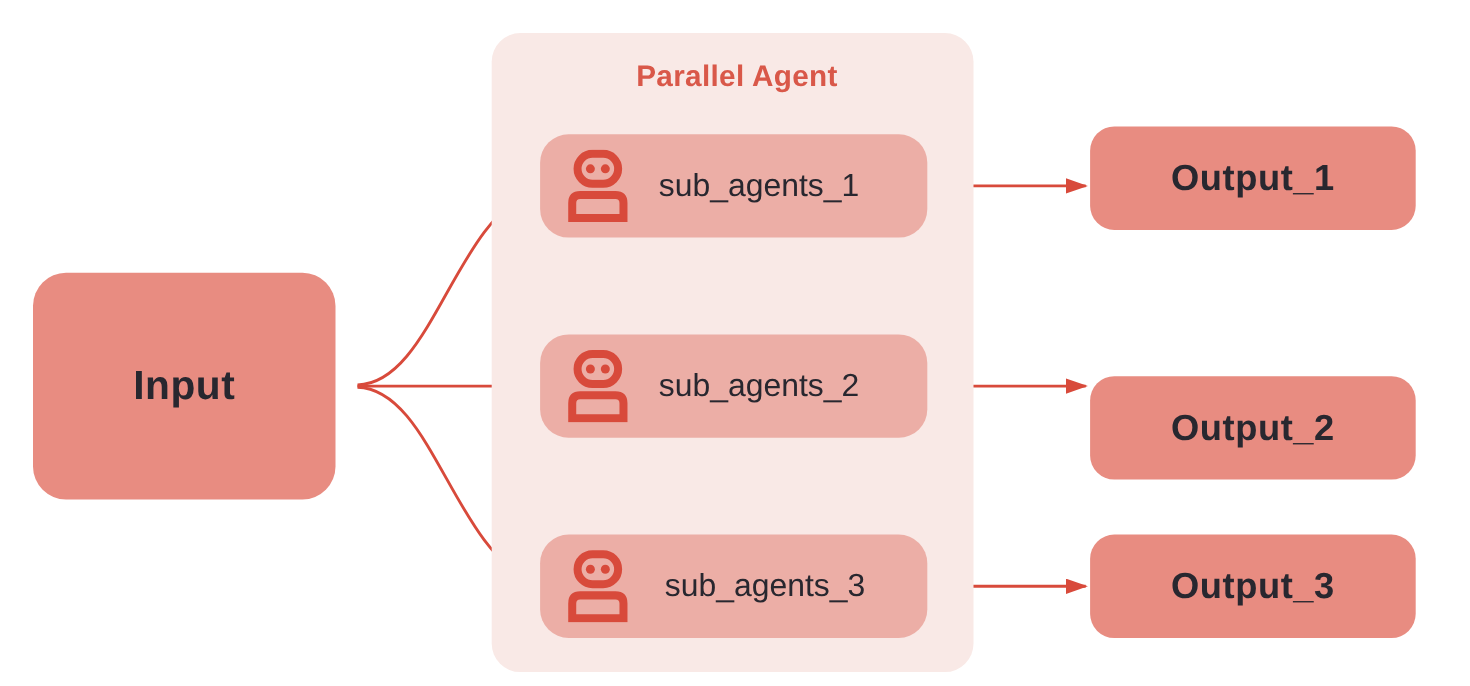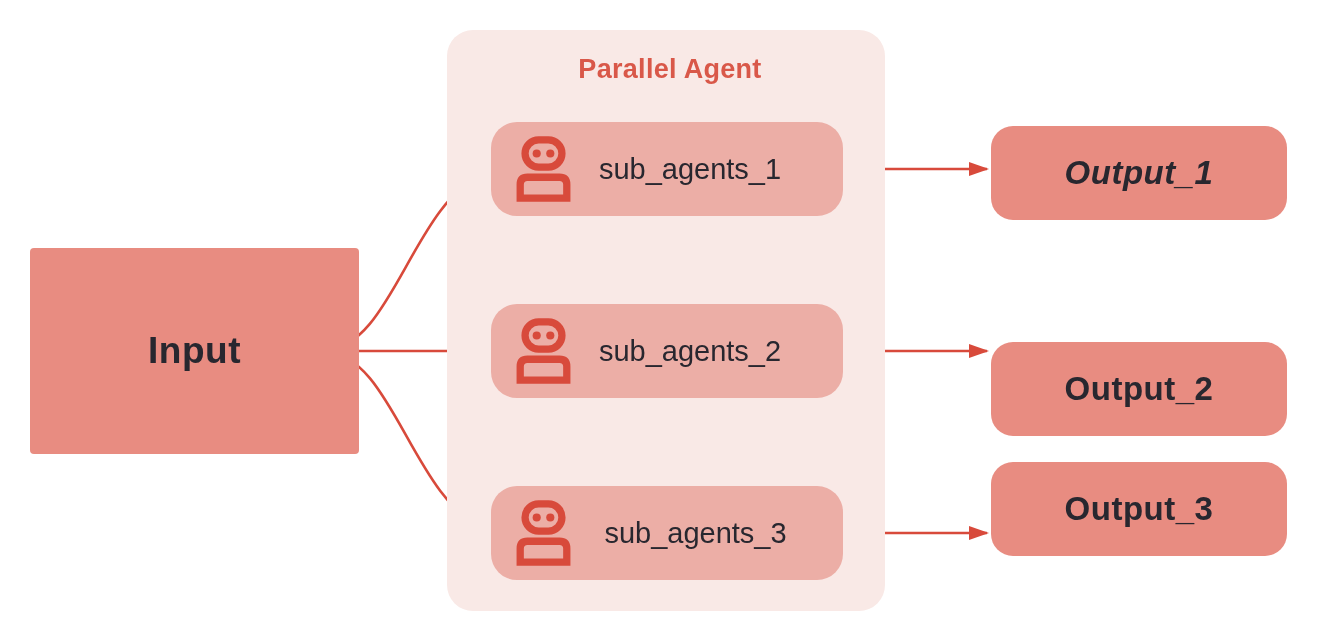--- a/index.html
+++ b/index.html
@@ -21,28 +21,28 @@
   .edges{position:absolute;left:0;top:0;width:1336px;height:624px;pointer-events:none;}
 
   .node{
     position:absolute;
     display:flex;align-items:center;justify-content:center;
     background:var(--node-fill);
     color:var(--text-dark);
     font-weight:700;
   }
   .node-input{
-    left:30px;top:248px;width:329px;height:206px;border-radius:4px;
+    left:30px;top:248px;width:275px;height:206px;border-radius:30px;
     font-size:37px;letter-spacing:.5px;
   }
   .node-output{
     left:991px;width:296px;height:94px;border-radius:22px;
     font-size:33px;letter-spacing:.5px;
   }
-  .out-1{top:126px;font-style:italic;} .out-2{top:304px;margin-top:38px;} .out-3{top:462px;}
+  .out-1{top:115px;} .out-2{top:304px;margin-top:38px;} .out-3{top:486px;}
 
   .group{
     position:absolute;left:447px;top:30px;width:438px;height:581px;
     background:var(--group-fill);border-radius:26px;
   }
   .group-title{
     position:absolute;left:8px;right:0;top:24px;
     text-align:center;
     color:var(--title-red);
     font-size:27px;font-weight:700;letter-spacing:.3px;

